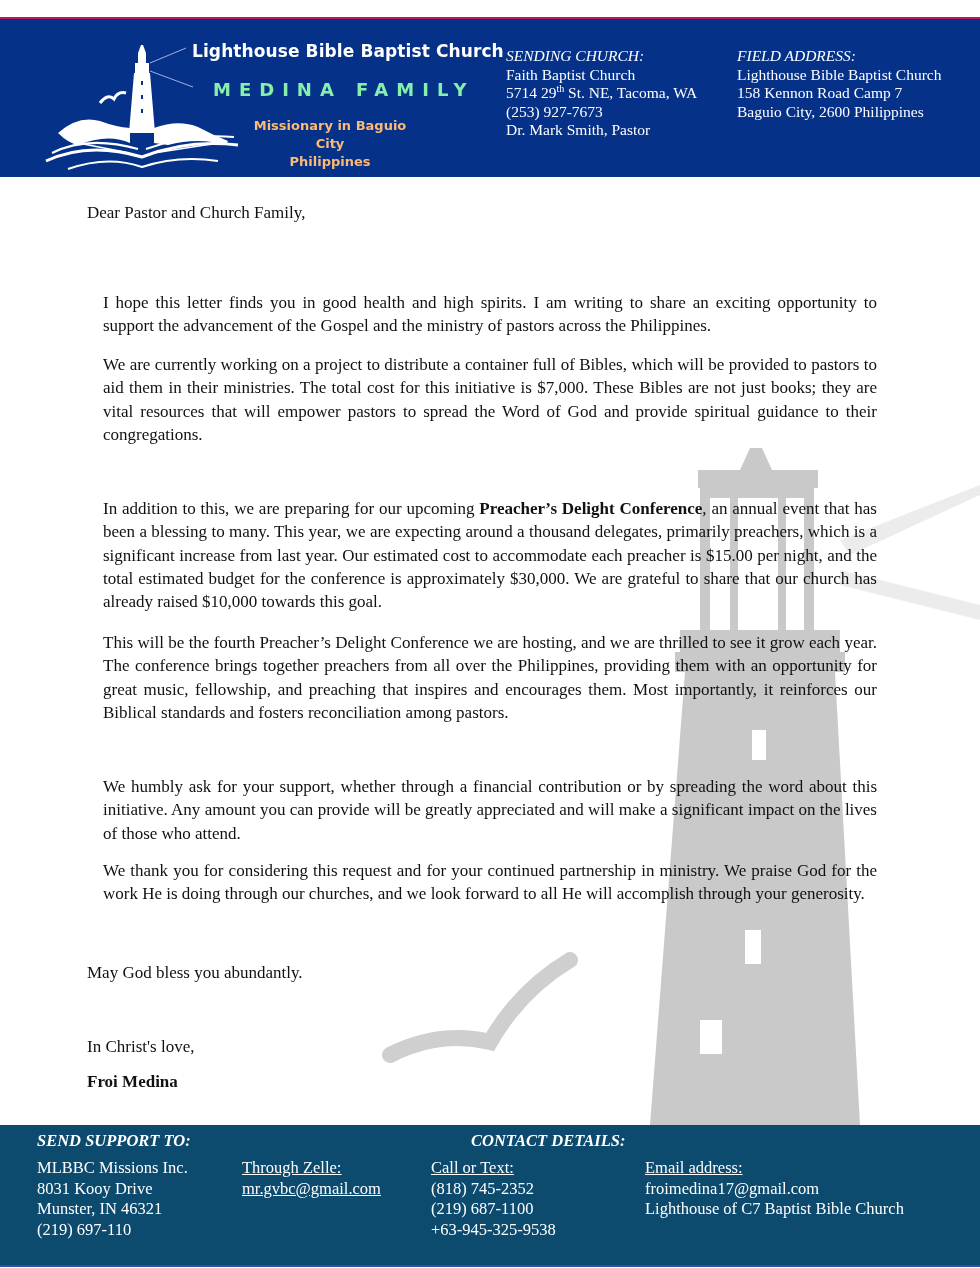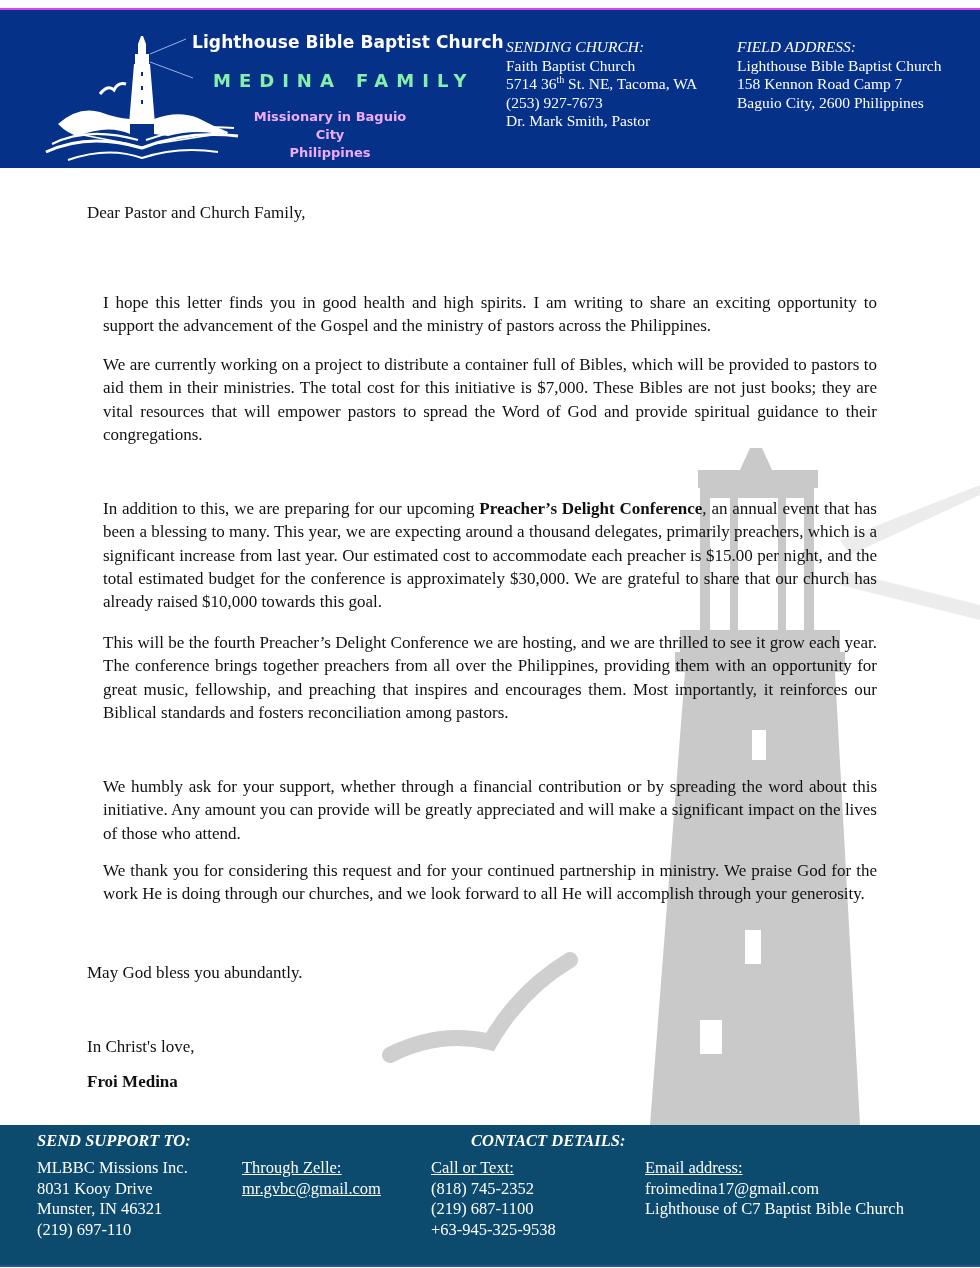--- a/index.html
+++ b/index.html
@@ -1,23 +1,23 @@
 <!DOCTYPE html>
 <html><head>
 <meta charset="utf-8">
 <style>
   html, body { margin: 0; padding: 0; }
   body { width: 980px; height: 1268px; background: #ffffff; position: relative; overflow: hidden; font-family: "Liberation Serif", serif; color: #111; }
 
   
-  .header { position: absolute; left: 0; top: 8px; width: 980px; height: 160px; background: #053189; border-top: 2px solid #d946ef; box-sizing: border-box; }
+  .header { position: absolute; left: 0; top: 17px; width: 980px; height: 160px; background: #053189; border-top: 2px solid #be185d; box-sizing: border-box; }
   .logo { position: absolute; left: 38px; top: 14px; width: 210px; height: 145px; }
   .brand-title { position: absolute; left: 192px; top: 22px; color: #fff; font-family: "DejaVu Sans", sans-serif; font-weight: bold; font-size: 17px; letter-spacing: 0.1px; white-space: nowrap; }
   .brand-family { position: absolute; left: 213px; top: 60px; color: #86efac; font-family: "DejaVu Sans", sans-serif; font-weight: bold; font-size: 18px; letter-spacing: 8px; white-space: nowrap; }
-  .brand-sub { position: absolute; left: 240px; top: 98px; width: 180px; text-align: center; color: #f0abfc; font-family: "DejaVu Sans", sans-serif; font-weight: bold; font-size: 13px; line-height: 18px; }
+  .brand-sub { position: absolute; left: 240px; top: 98px; width: 180px; text-align: center; color: #fdba74; font-family: "DejaVu Sans", sans-serif; font-weight: bold; font-size: 13px; line-height: 18px; }
   .hcol { position: absolute; top: 28px; color: #fff; font-size: 15.5px; line-height: 18.5px; white-space: nowrap; }
   .hcol .h { font-style: italic; }
   .hcol sup { font-size: 10px; line-height: 0; }
   .hcol-sending { left: 506px; }
   .hcol-field { left: 737px; }
 
   
   .watermark { position: absolute; left: 380px; top: 430px; width: 600px; height: 695px; }
   .salutation { position: absolute; left: 87px; top: 203px; font-size: 17px; }
   .p1 { position: absolute; left: 87px; top: 275px; width: 806px; }
@@ -75,21 +75,21 @@
   <div class="brand-title">Lighthouse Bible Baptist Church</div>
   <div class="brand-family">MEDINA FAMILY</div>
   <div class="brand-sub">
     <span class="line">Missionary in Baguio City</span>
     <span class="line">Philippines</span>
   </div>
 
   <div class="hcol hcol-sending">
     <span class="line h">SENDING CHURCH:</span>
     <span class="line">Faith Baptist Church</span>
-    <span class="line"><span>5714 36</span><sup>th</sup><span> St. NE, Tacoma, WA</span></span>
+    <span class="line"><span>5714 29</span><sup>th</sup><span> St. NE, Tacoma, WA</span></span>
     <span class="line">(253) 927-7673</span>
     <span class="line">Dr. Mark Smith, Pastor</span>
   </div>
 
   <div class="hcol hcol-field">
     <span class="line h">FIELD ADDRESS:</span>
     <span class="line">Lighthouse Bible Baptist Church</span>
     <span class="line">158 Kennon Road Camp 7</span>
     <span class="line">Baguio City, 2600 Philippines</span>
   </div>

